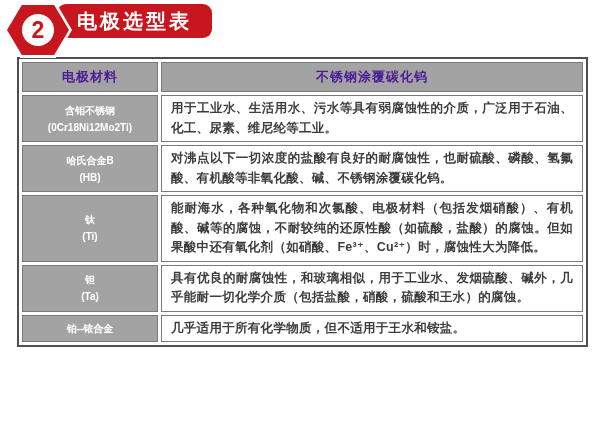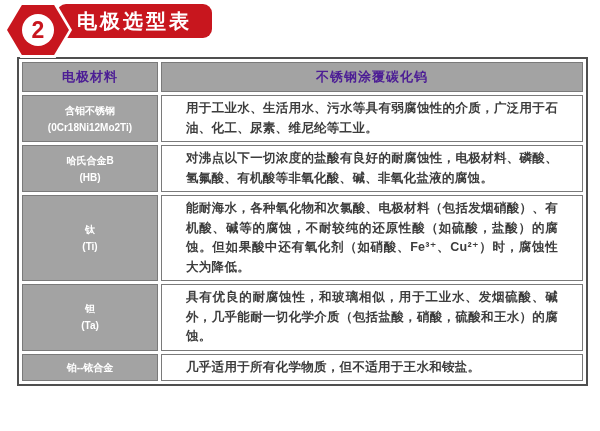--- a/index.html
+++ b/index.html
@@ -89,21 +89,21 @@
     vertical-align: middle;
     width: 126px;
     padding: 3px 4px;
   }
   td.desc {
     color: #3d3d3d;
     font-weight: 700;
     font-size: 12.5px;
     line-height: 19.5px;
     vertical-align: middle;
-    padding: 3px 24px;
+    padding: 3px 9px;
     text-align: justify;
     letter-spacing: 0.3px;
   }
 </style>
 </head>
 <body>
 
 <div class="page">
 
   <div class="header">
@@ -131,21 +131,21 @@
           <div>含钼不锈钢</div>
           <div>(0Cr18Ni12Mo2Ti)</div>
         </td>
         <td class="desc">用于工业水、生活用水、污水等具有弱腐蚀性的介质，广泛用于石油、化工、尿素、维尼纶等工业。</td>
       </tr>
       <tr>
         <td class="mat">
           <div>哈氏合金B</div>
           <div>(HB)</div>
         </td>
-        <td class="desc">对沸点以下一切浓度的盐酸有良好的耐腐蚀性，电极材料、磷酸、氢氟酸、有机酸等非氧化酸、碱、非氧化盐液的腐蚀。</td>
+        <td class="desc">对沸点以下一切浓度的盐酸有良好的耐腐蚀性，也耐硫酸、磷酸、氢氟酸、有机酸等非氧化酸、碱、不锈钢涂覆碳化钨。</td>
       </tr>
       <tr>
         <td class="mat">
           <div>钛</div>
           <div>(Ti)</div>
         </td>
         <td class="desc">能耐海水，各种氧化物和次氯酸、电极材料（包括发烟硝酸）、有机酸、碱等的腐蚀，不耐较纯的还原性酸（如硫酸，盐酸）的腐蚀。但如果酸中还有氧化剂（如硝酸、Fe³⁺、Cu²⁺）时，腐蚀性大为降低。</td>
       </tr>
       <tr>
         <td class="mat">

